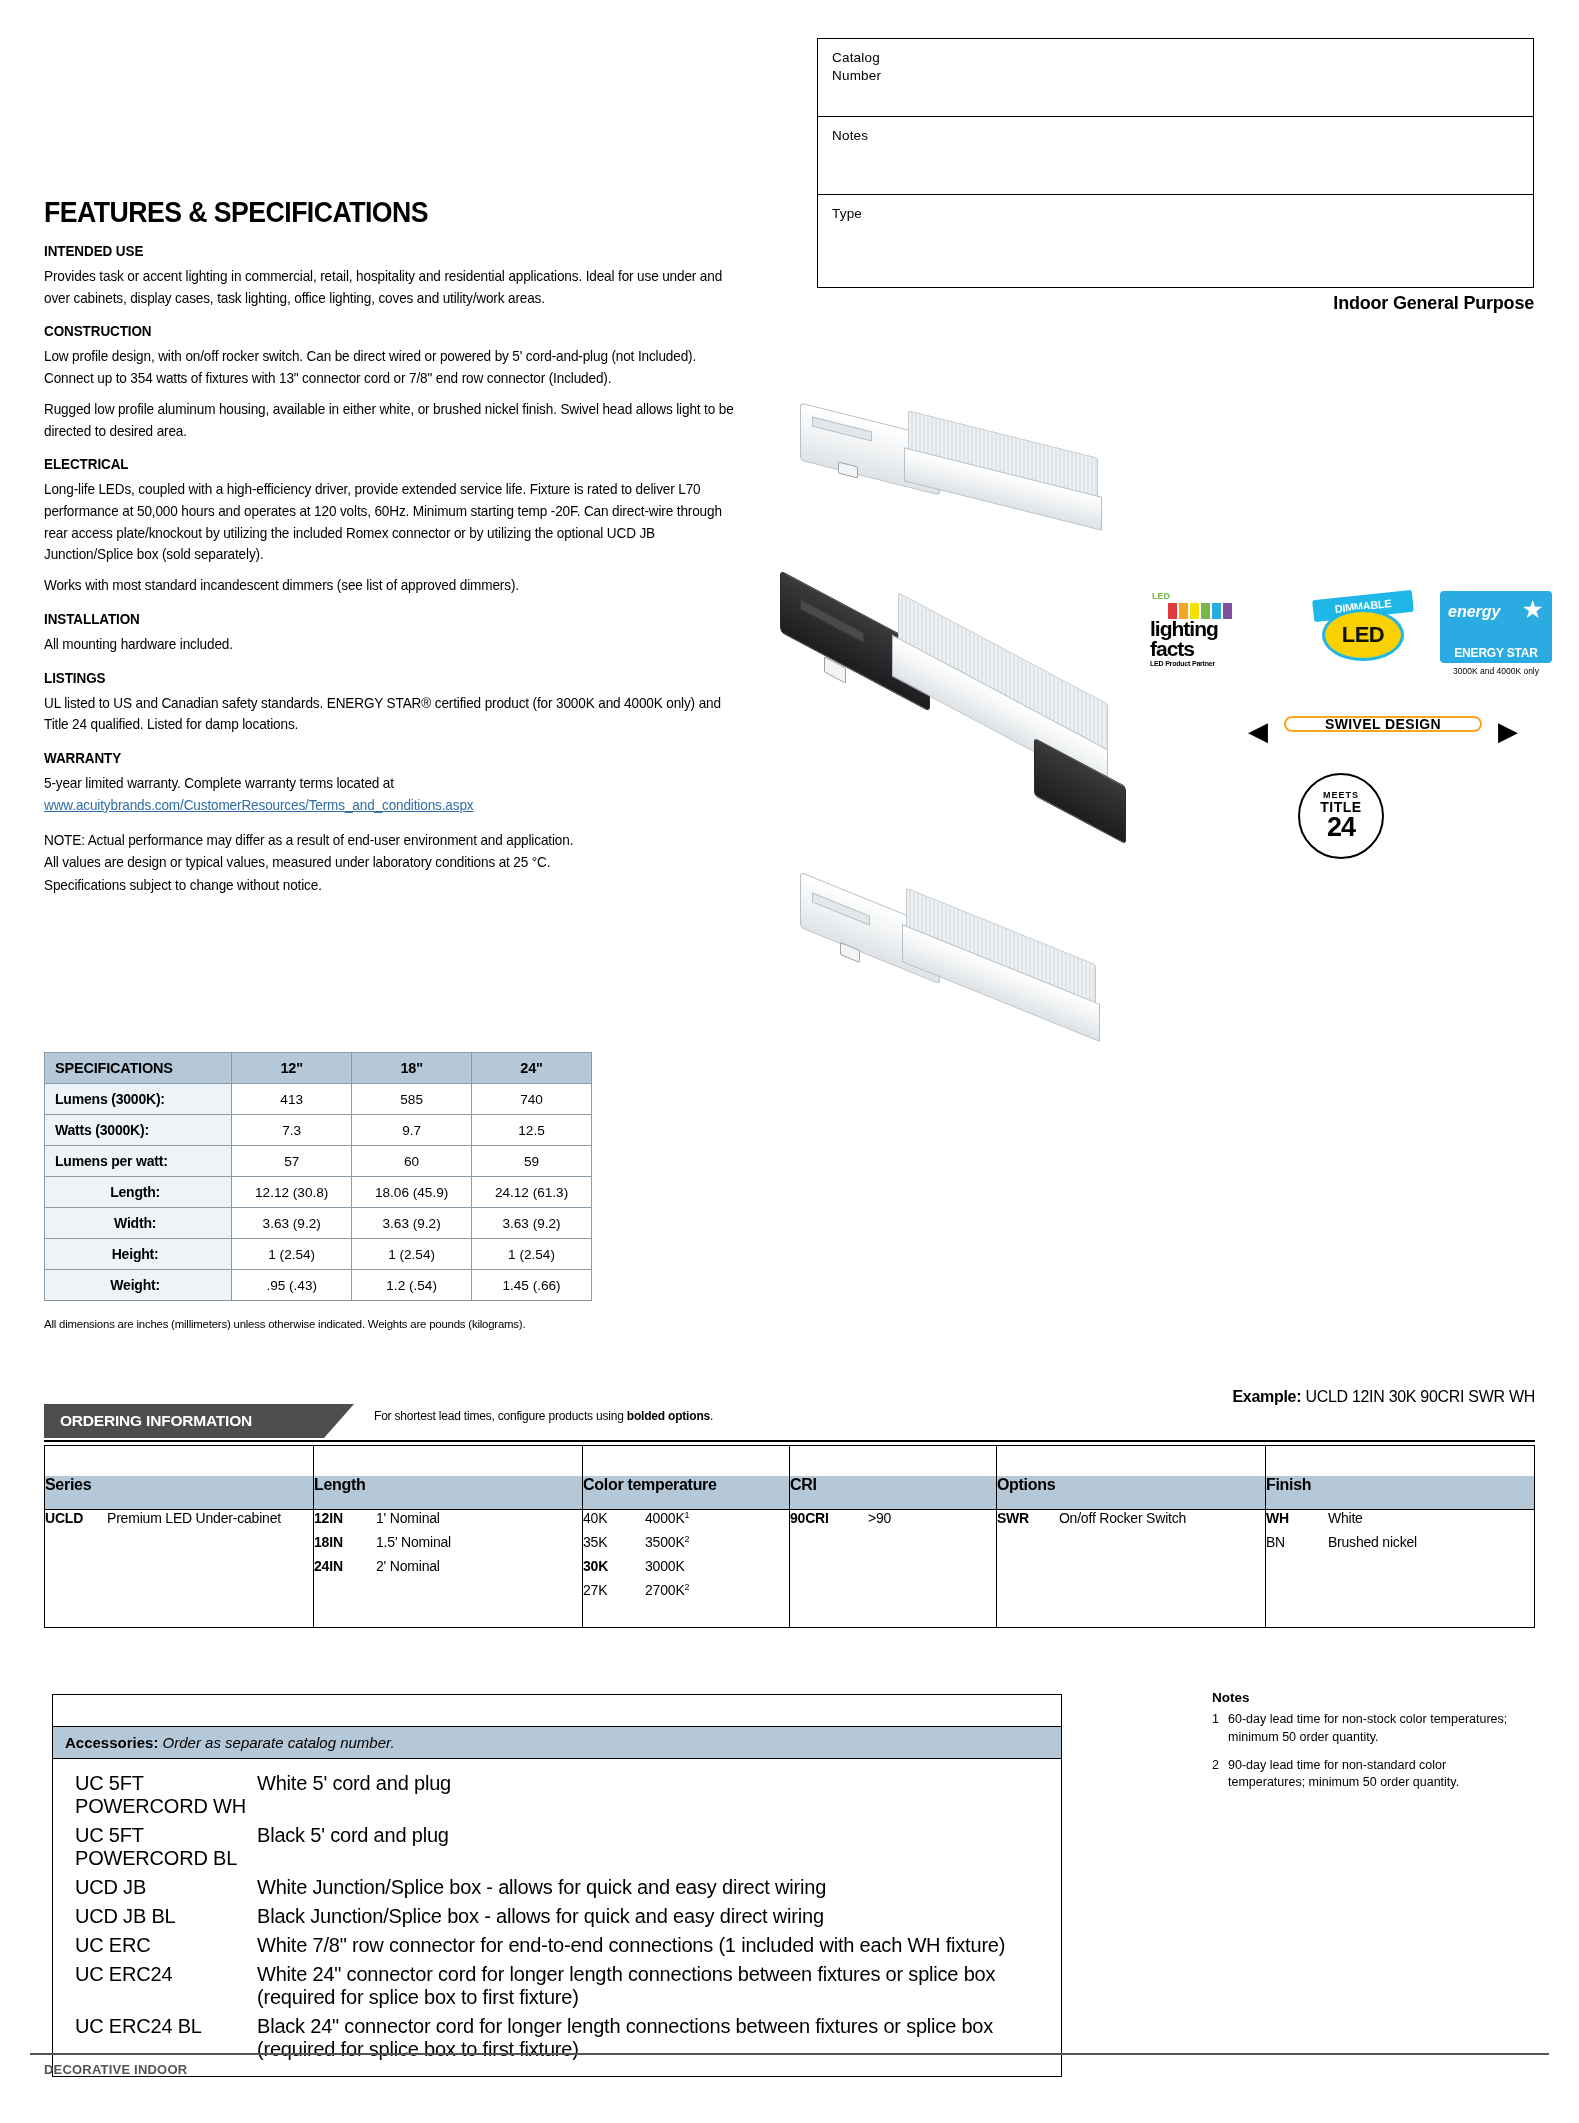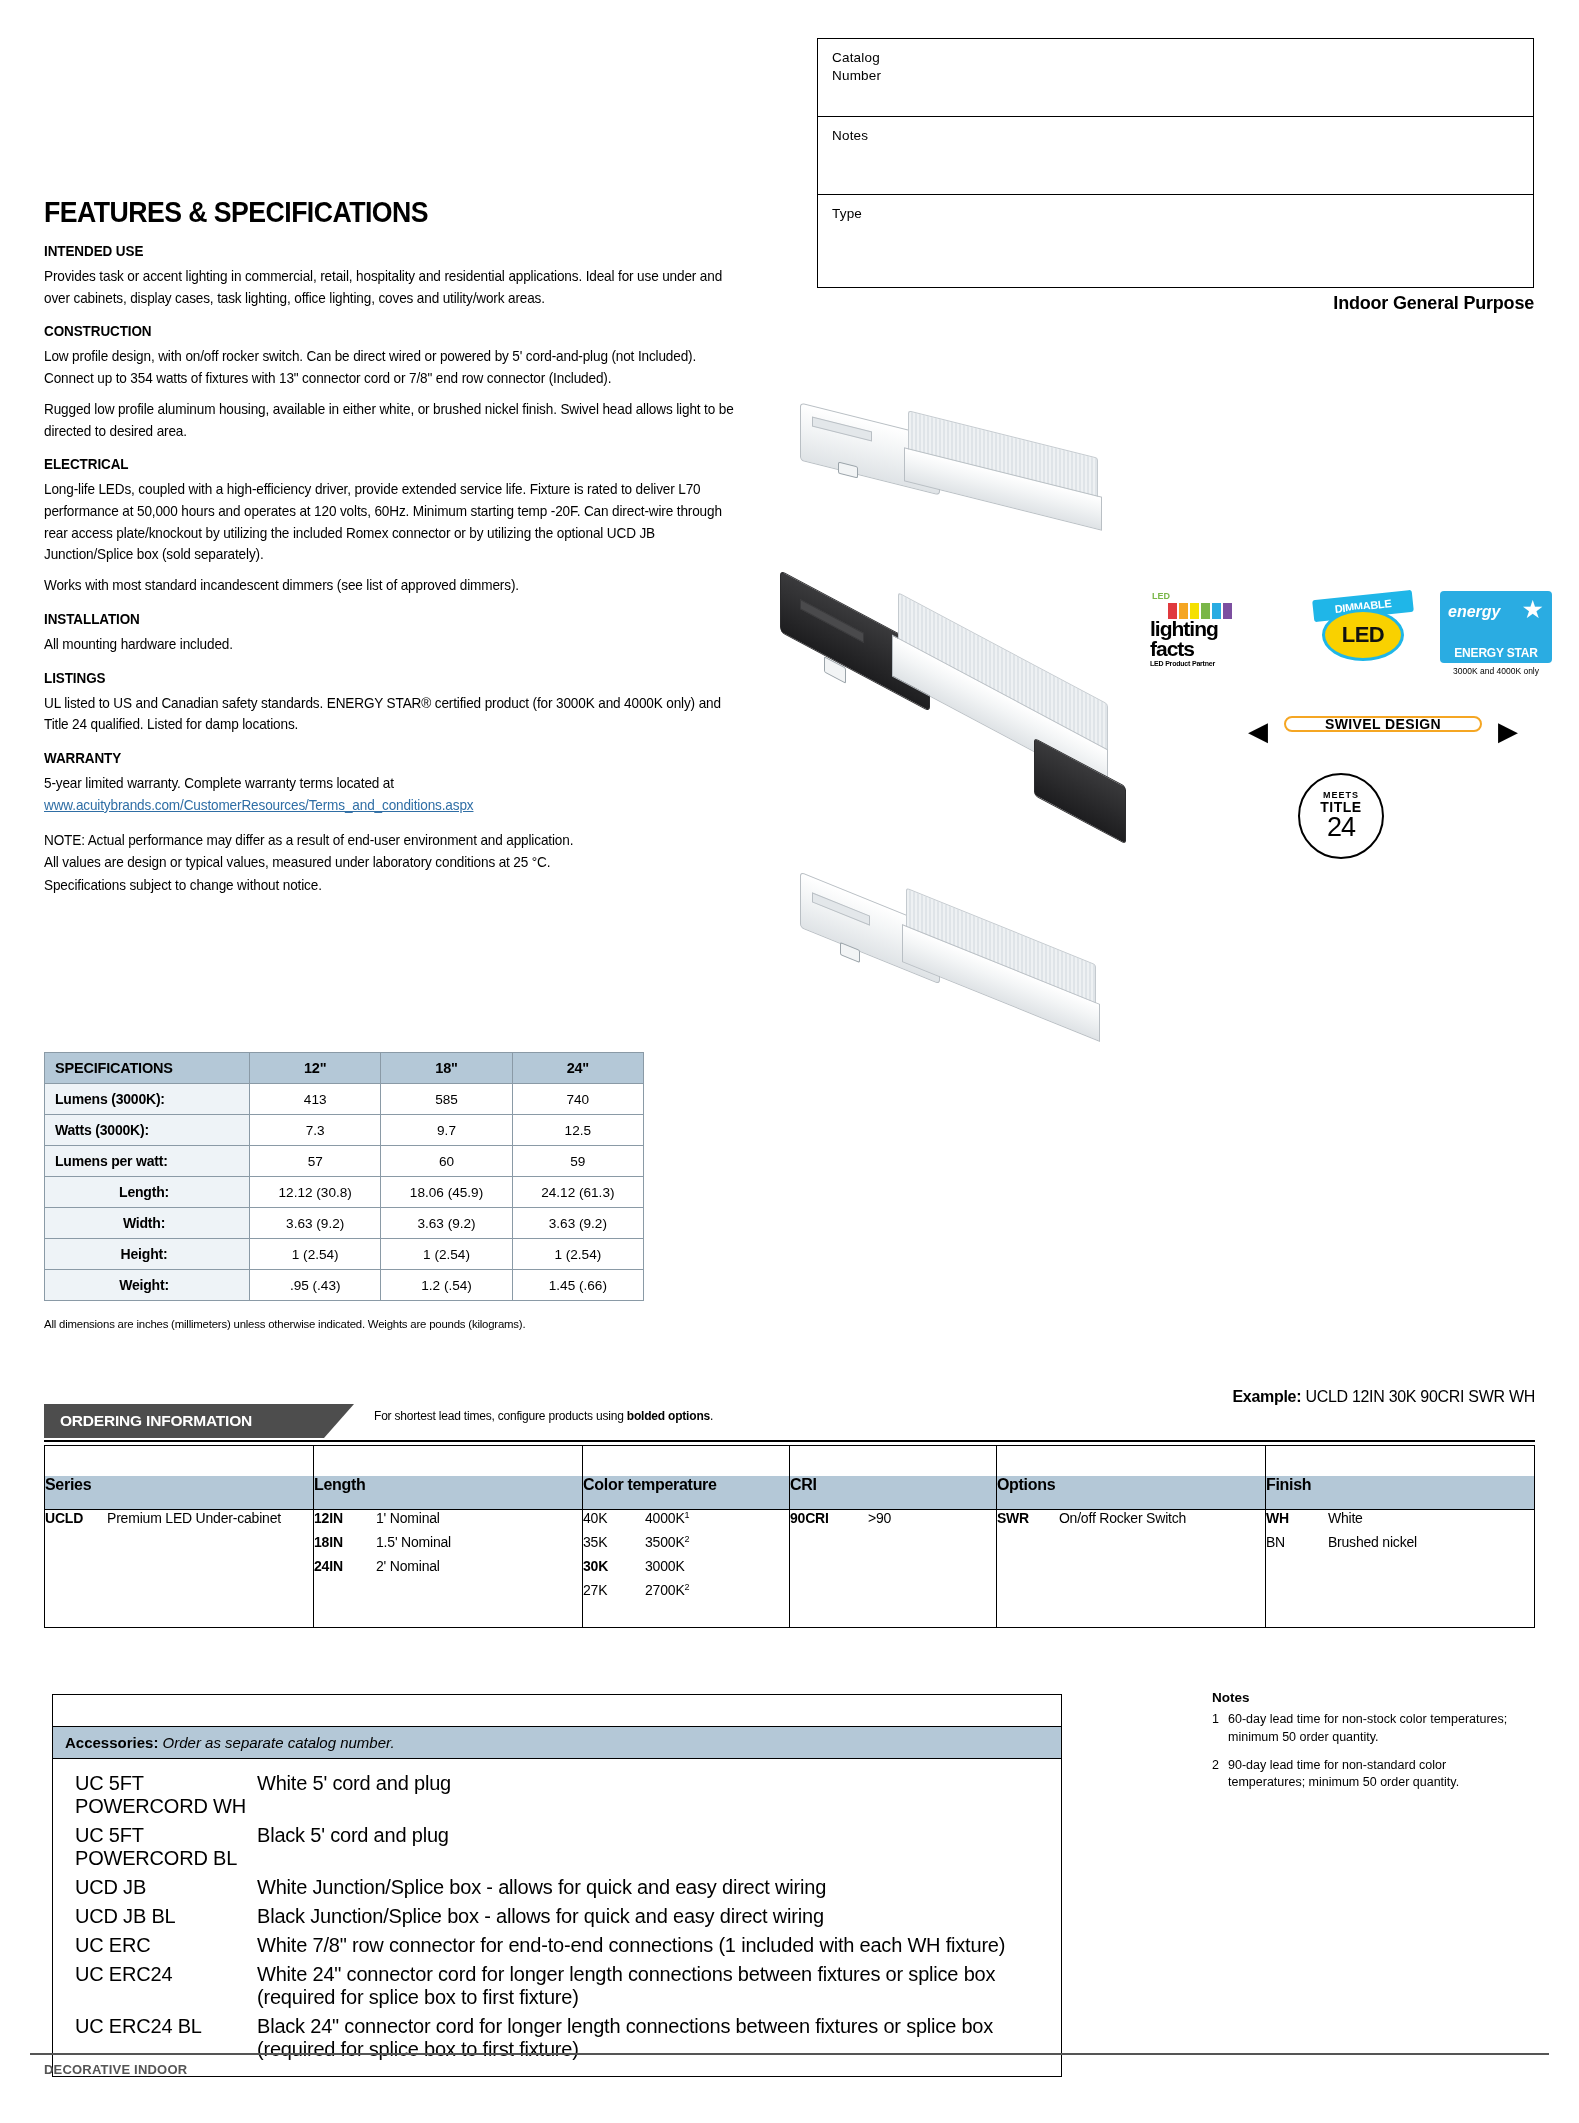--- a/index.html
+++ b/index.html
@@ -56,21 +56,21 @@
     transform: scaleX(0.95); transform-origin:left center;
   }
   .feat-p.tight { margin-bottom:0; }
   .link { color:#2f6ea5; text-decoration:underline; word-break:break-all; }
   .note-block { margin-top:13px; }
   .note-block .feat-p { margin-bottom:1px; }
 
   
   .spec-table {
     position:absolute; left:44px; top:1052px;
-    border-collapse:collapse; width:600px;
+    border-collapse:collapse; width:548px;
     font-size:13.6px;
   }
   .spec-table th, .spec-table td {
     border:1px solid #8a9aa6; padding:6px 6px; text-align:center;
     height:31px;
   }
   .spec-table thead th {
     background:#b4c8d7; font-weight:bold; font-size:14.5px;
     letter-spacing:-.2px;
   }
@@ -171,21 +171,21 @@
   .sw-arrow.r { right:0; }
 
   .badge-title24 {
     position:absolute; left:148px; top:178px; width:86px; height:86px;
     border:2.5px solid #000; border-radius:50%;
     display:flex; flex-direction:column; align-items:center; justify-content:center;
     line-height:1;
   }
   .t24-meets { font-size:9px; font-weight:bold; letter-spacing:1px; }
   .t24-title { font-size:14px; font-weight:bold; letter-spacing:.5px; }
-  .t24-num { font-size:27px; font-weight:normal; letter-spacing:-1px; }
+  .t24-num { font-size:27px; font-weight:bold; letter-spacing:-1px; }
 
   
   .example-line {
     position:absolute; right:44px; top:1388px;
     font-size:16px; letter-spacing:-.3px;
   }
   .example-line b { font-weight:bold; }
 
   .order-head { position:absolute; left:44px; top:1404px; width:1491px; height:34px; }
   .order-tag {

